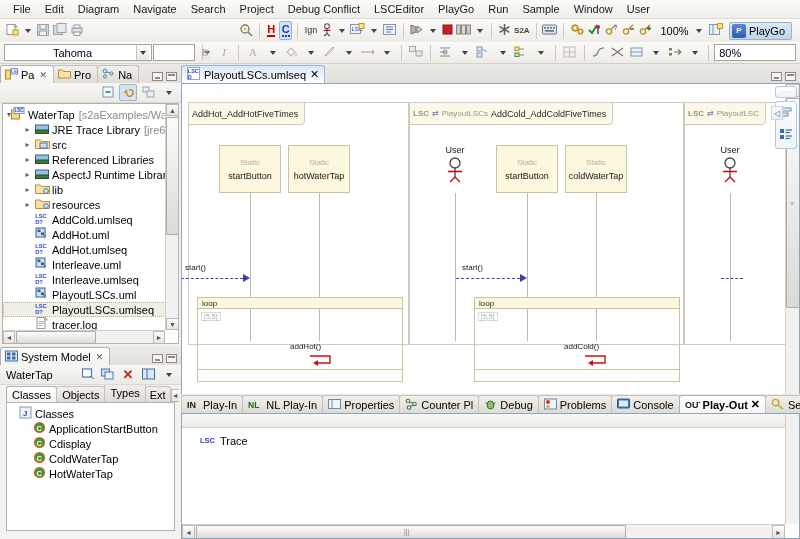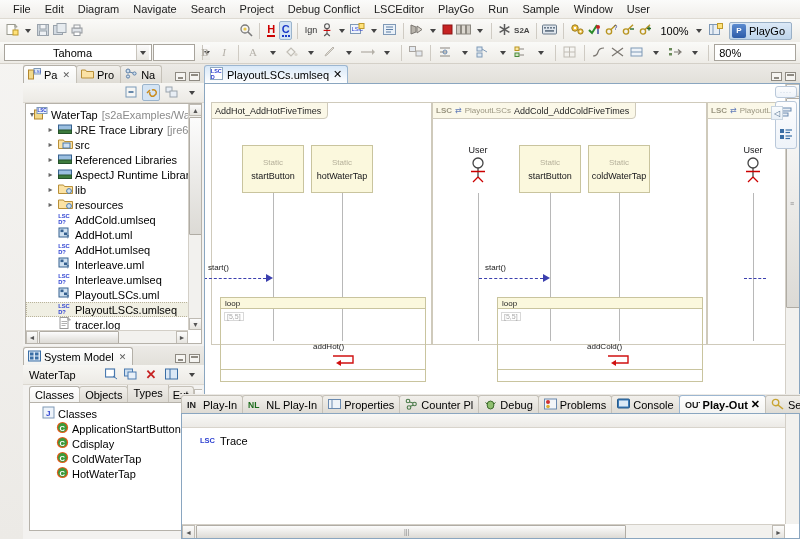--- a/index.html
+++ b/index.html
@@ -52,21 +52,21 @@
   .zoomfield { width: 90px; height: 17px; border: 1px solid #a8a49c; background:#fff;
      font-size:11px; padding: 1px 4px; display:flex;align-items:center; }
 
   .perspbar { margin-left:auto; display:flex; align-items:center; gap:3px; padding-right:4px; }
   .persp-btn { display:flex;align-items:center;gap:3px; border:1px solid #9ab0c6; background: linear-gradient(#dce9f7,#bed4ea);
      border-radius:2px; padding:1px 6px 1px 2px; height:18px; font-size:11px;}
   .persp-ico { width:14px;height:14px;background:linear-gradient(#5b8bd0,#2d5ba8); color:#fff; font-size:8px;
      display:flex;align-items:center;justify-content:center;border-radius:2px;font-weight:bold;}
 
   
-  .workbench { position:absolute; left:0; top:64px; width:800px; height:475px; display:flex;padding-left:23px; }
+  .workbench { position:absolute; left:0; top:64px; width:800px; height:475px; display:flex; }
 
   
   .view { display:flex; flex-direction:column; background:#f3f2f0; }
   .viewtabs { height:19px; display:flex; align-items:flex-end; position:relative;
     background: linear-gradient(#eceae6,#e2e0da); }
   .vtab {
     display:flex; align-items:center; gap:3px; height:18px; padding:0 6px 0 4px;
     font-size:11px; border:1px solid #c5c1b8; border-bottom:none;
     border-radius:3px 3px 0 0; background: linear-gradient(#f2f0ec,#dedbd4); margin-right:-1px;
     white-space:nowrap;
@@ -100,21 +100,21 @@
   .editorarea { flex:1; display:flex; flex-direction:column; min-width:0; }
   .editor-tabs { height:19px; display:flex; align-items:flex-end; background: linear-gradient(#eceae6,#e2e0da);}
   .etab { display:flex; align-items:center; gap:4px; height:18px; padding:0 5px;
      font-size:11px; border:1px solid #9cb6d0; border-bottom:none; border-radius:3px 3px 0 0;
      background: linear-gradient(#d8e8f8,#ffffff); }
   .editor-canvas { flex:1; position:relative; background:#ffffff; border:1px solid #8aa6c0; margin:0 0 0 0; overflow:hidden;}
   .canvas-inner { position:absolute; left:0; top:0; right:0; bottom:0; background:#fff; }
 
   .lsc-frame { position:absolute; border:1px solid #cfcabb; background:#fff; }
   .lsc-title {
-    position:absolute; left:-1px; top:-1px; height:17px; display:flex; align-items:center; gap:3px;
+    position:absolute; left:-1px; top:-1px; height:23px; display:flex; align-items:center; gap:3px;
     padding:0 6px 0 3px; font-size:9px; background:#fbf8e8; border:1px solid #cfcabb;
     border-radius:0 0 4px 0; color:#3b3b2f; white-space:nowrap;
   }
   .lsc-title .lbl-lsc { color:#9a9580; font-size:8px; font-weight:bold; }
   .lsc-title .lbl-arrow { color:#5f79b8; font-size:8px; }
   .lsc-title .lbl-proj { color:#9a9580; font-size:8px; }
   .lsc-title .lbl-name { color:#1f1f1f; font-size:9px; }
 
   .lifeline-box {
     position:absolute; width:62px; height:48px; background:#fbf8dd; border:1px solid #c9c49e;

